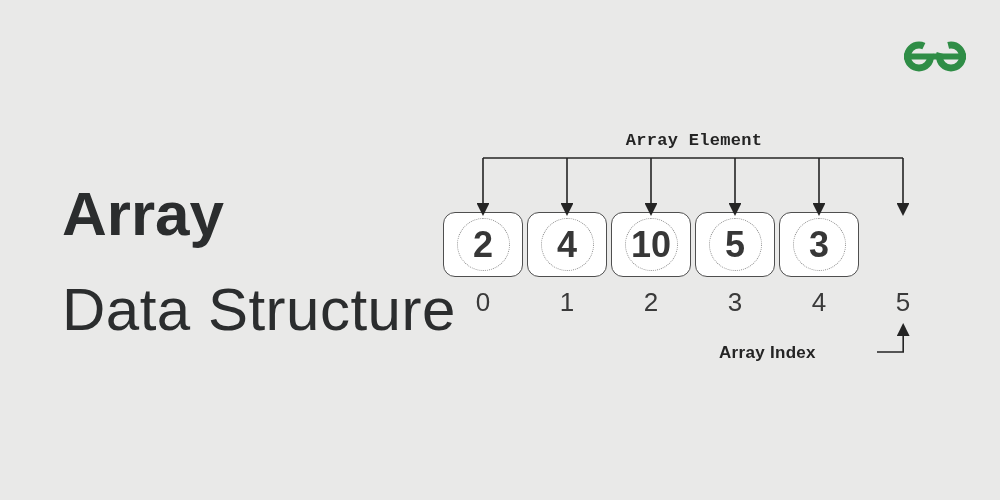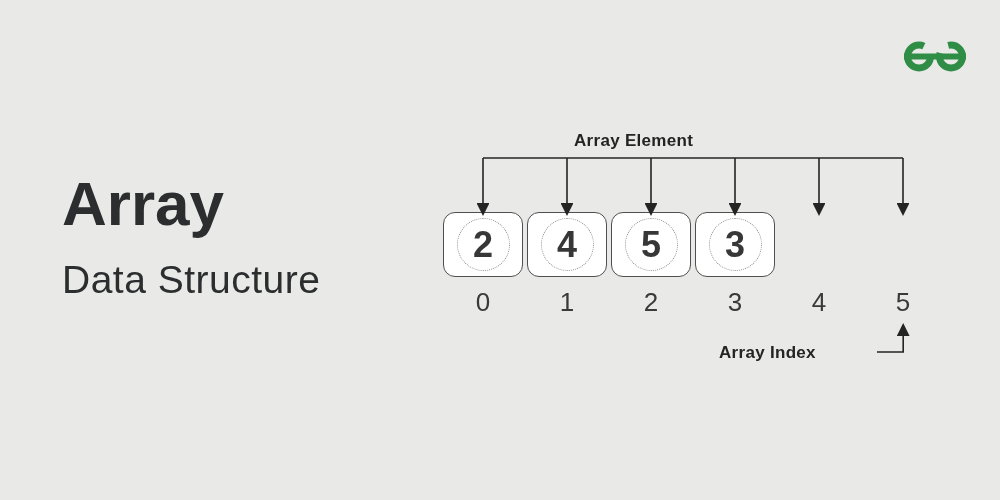--- a/index.html
+++ b/index.html
@@ -3,36 +3,37 @@
 <meta charset="utf-8">
 <style>
   html,body{margin:0;padding:0;}
   body{
     width:1000px;height:500px;position:relative;overflow:hidden;
     background:#e9e9e8;
     font-family:"Liberation Sans", sans-serif;
   }
   
   .title-heading{
-    position:absolute;left:62px;top:173px;
+    position:absolute;left:62px;top:183px;
     font-size:62px;font-weight:800;color:#2b2d2e;line-height:1;
     letter-spacing:0px;
   }
   .title-subheading{
-    position:absolute;left:62px;top:260px;
-    font-size:39px;font-weight:400;color:#2b2d2e;line-height:1;
+    position:absolute;left:62px;top:280px;
+    font-size:60px;font-weight:400;color:#2b2d2e;line-height:1;
     letter-spacing:0.5px;
   }
   
   .logo{position:absolute;left:903px;top:40px;width:64px;height:33px;}
   
   .element-label{
     position:absolute;left:574px;top:131px;width:240px;
-    font-size:17px;font-weight:700;color:#242424;
+    text-align:center;font-size:17px;font-weight:700;color:#242424;
     letter-spacing:0.3px;
+    font-family:Liberation Mono, monospace;
   }
   .index-label{
     position:absolute;left:719px;top:343px;width:150px;
     font-size:17px;font-weight:700;color:#242424;
     letter-spacing:0.3px;
   }
   
   .arrows-svg{position:absolute;left:430px;top:125px;width:540px;height:250px;
     pointer-events:none;z-index:5;}
   
@@ -102,20 +103,25 @@
         <span class="cell-value">2</span>
       </div>
     </div>
     <div class="cell">
       <div class="cell-circle">
         <span class="cell-value">4</span>
       </div>
     </div>
     <div class="cell">
       <div class="cell-circle">
+        <span class="cell-value">10</span>
+      </div>
+    </div>
+    <div class="cell">
+      <div class="cell-circle">
         <span class="cell-value">5</span>
       </div>
     </div>
     <div class="cell">
       <div class="cell-circle">
         <span class="cell-value">3</span>
       </div>
     </div>
   </div>
 

